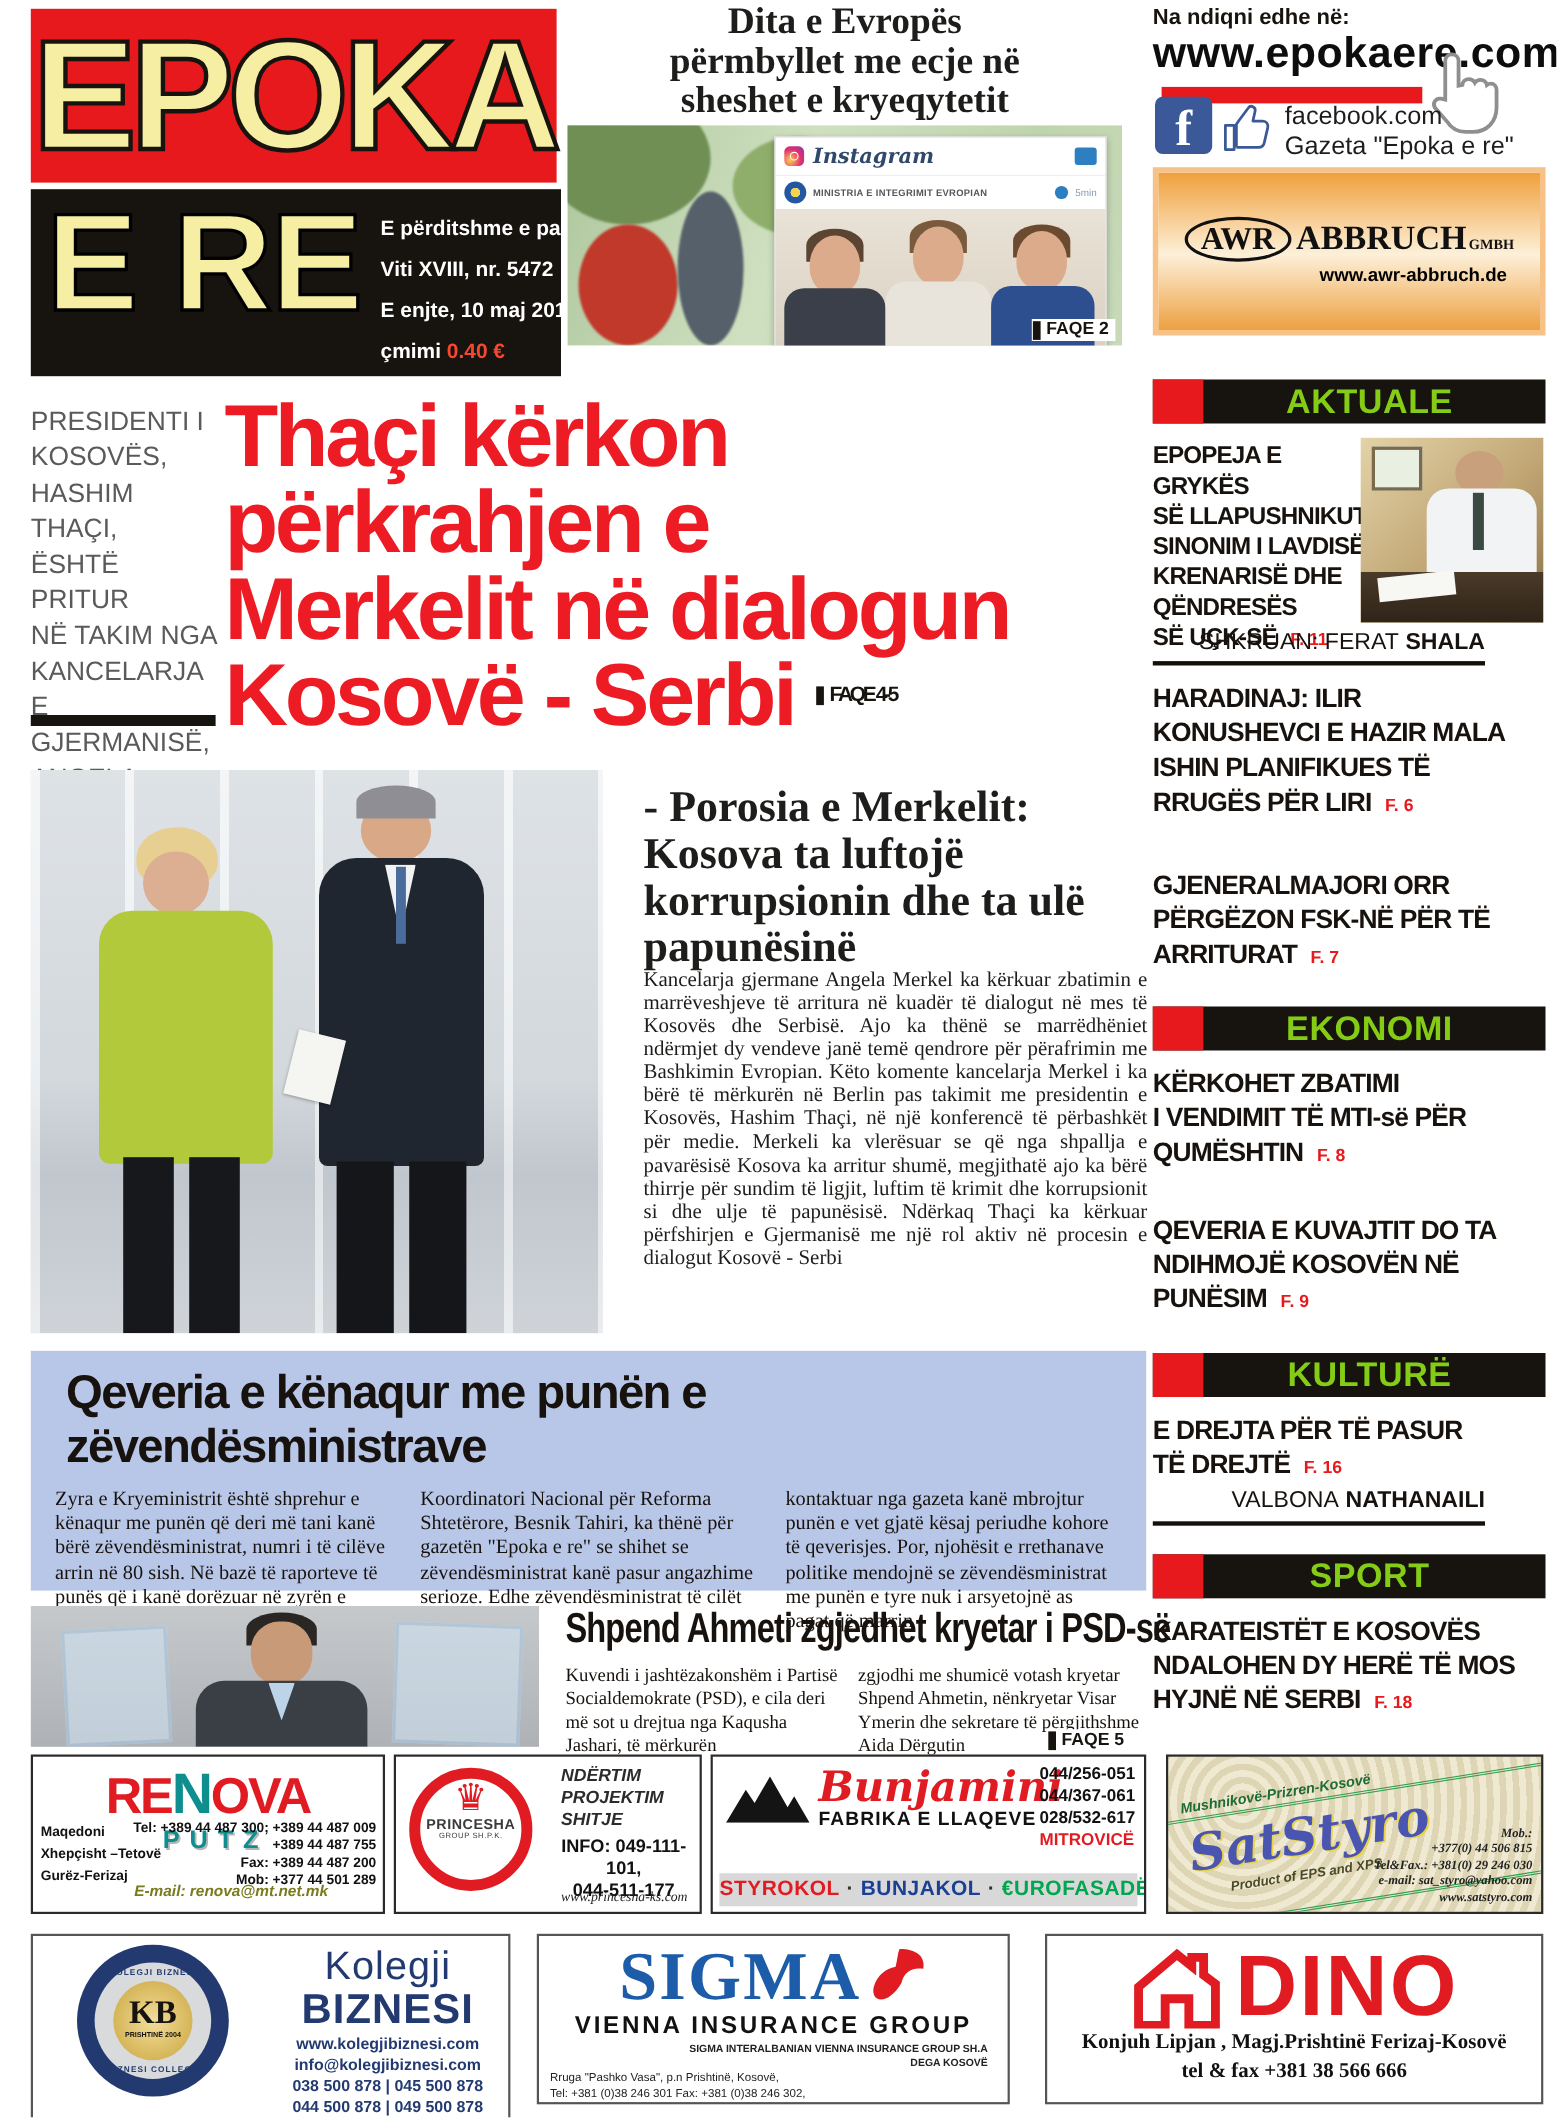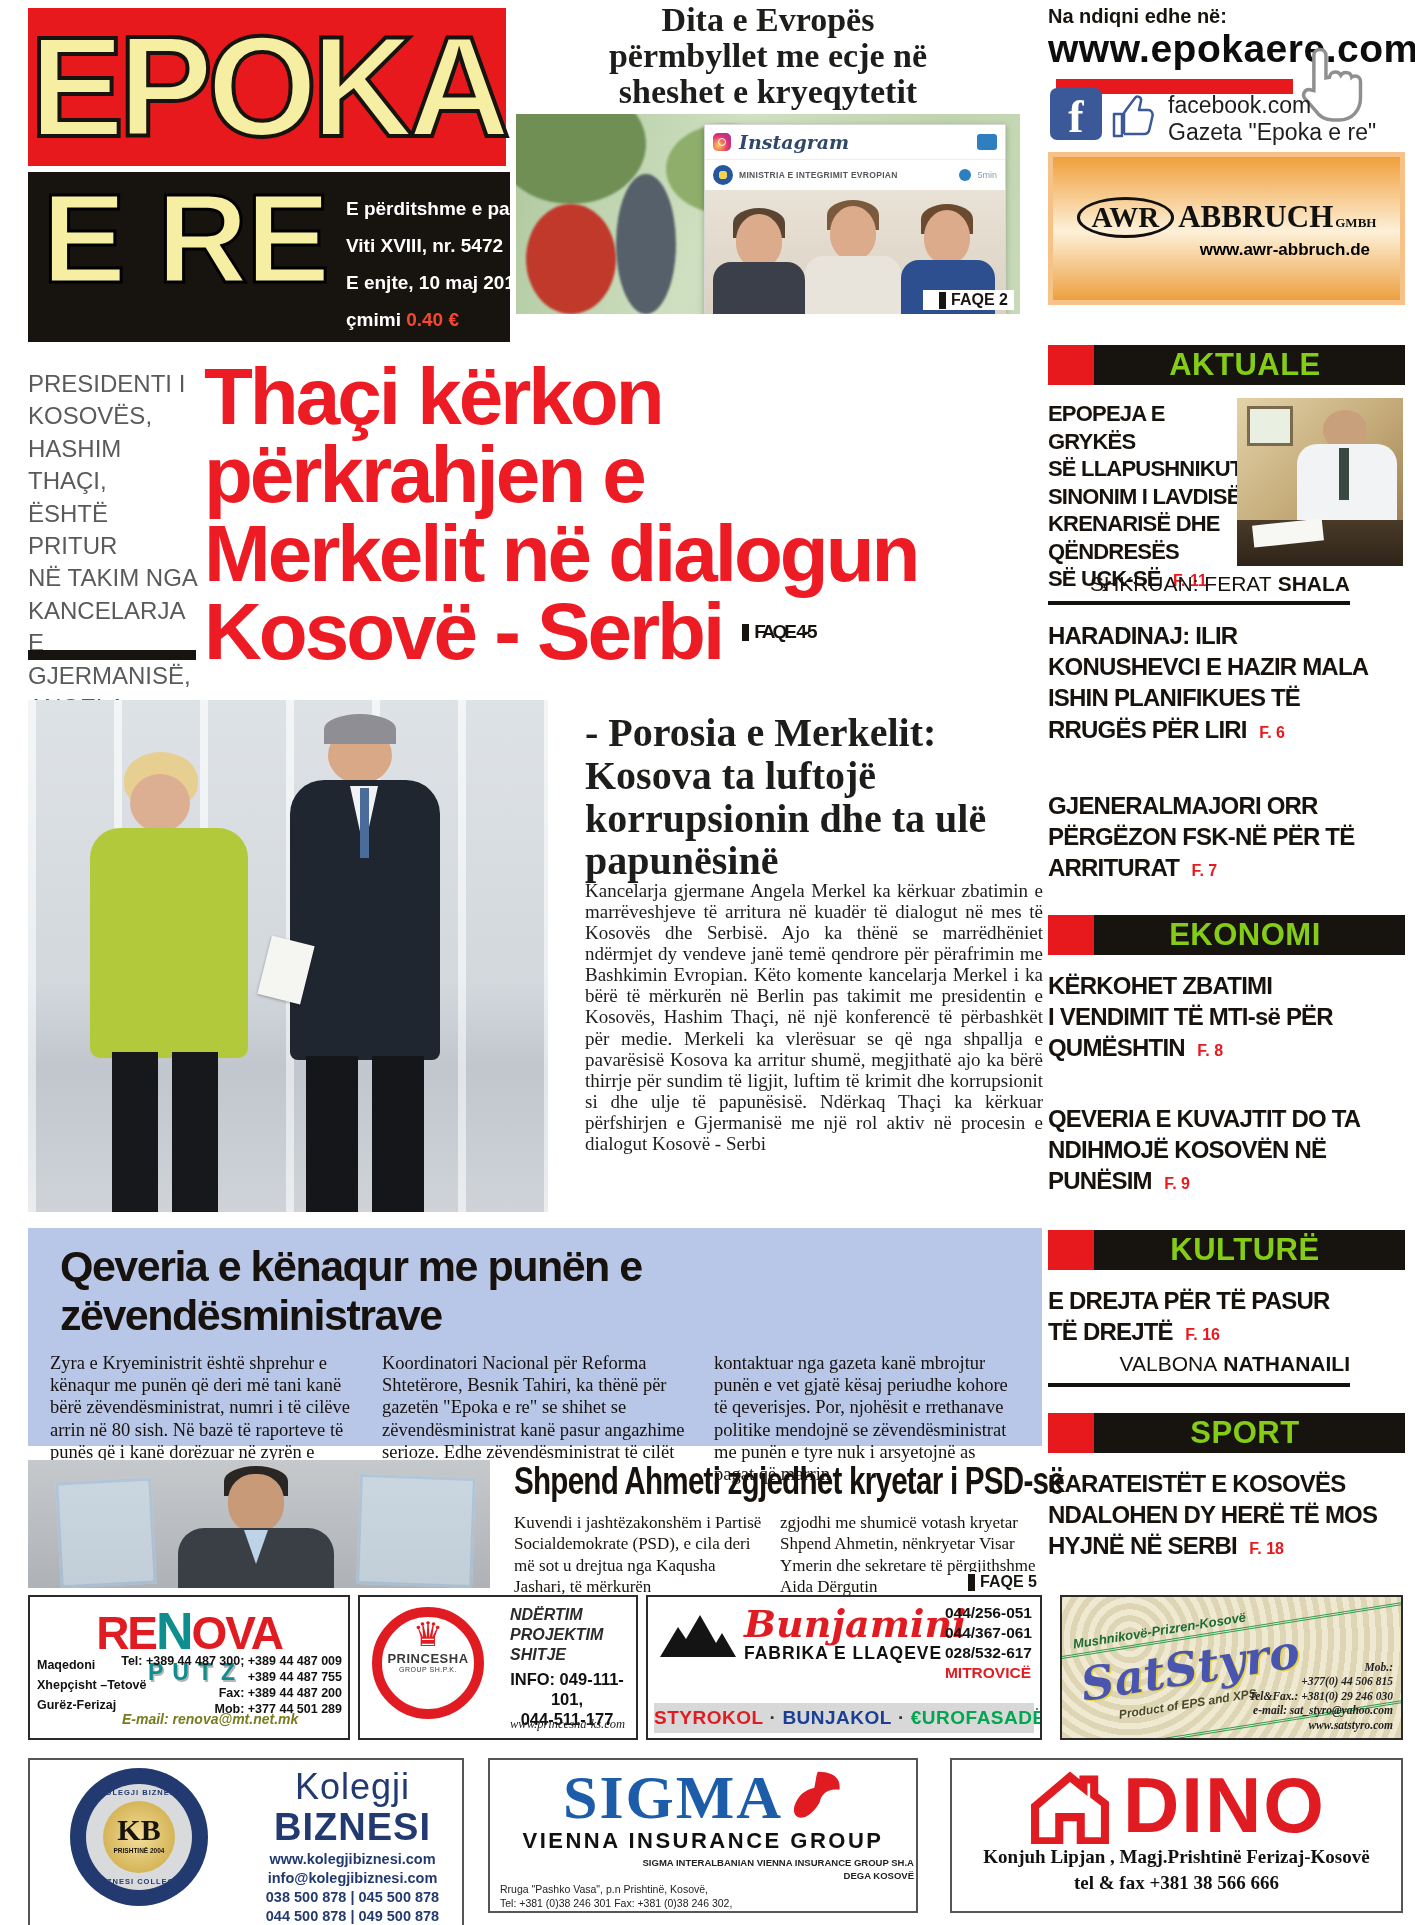--- a/index.html
+++ b/index.html
@@ -26,21 +26,21 @@
   .ig-tray{width:20px;height:16px;background:#2d7fc1;border-radius:3px;display:inline-block;}
   .ig-row{display:flex;align-items:center;gap:6px;padding:5px 8px;}
   .mei-logo{width:20px;height:20px;border-radius:50%;background:radial-gradient(circle,#f5d34c 30%,#2457a0 32%);display:inline-block;}
   .mei-text{font-size:8.5px;font-weight:bold;color:#53575c;letter-spacing:.3px;flex:1;}
   .ig-clock{width:12px;height:12px;border-radius:50%;background:#2d7fc1;display:inline-block;}
   .ig-time{font-size:9px;color:#8a9bb0;}
   .ig-faces{position:relative;height:140px;background:linear-gradient(180deg,#e9e2d6,#d8cfc0);}
   .face{position:absolute;width:46px;height:54px;border-radius:50% 50% 46% 46%;background:#dcab8b;}
   .hair{position:absolute;width:52px;height:30px;border-radius:50% 50% 0 0;background:#5b4432;}
   .shoulder{position:absolute;border-radius:18px 18px 0 0;}
-  .faqe-tag{display:inline-flex;align-items:center;font-weight:bold;font-size:16px;color:#17130e;background:#fff;padding:1px 6px 1px 16px;}
+  .faqe-tag{display:inline-flex;align-items:center;font-weight:bold;font-size:16px;color:#17130e;background:#fff;padding:1px 6px 1px 1px;}
   .faqe-bar{display:inline-block;width:7px;height:17px;background:#17130e;margin-right:5px;}
 
   
   .follow-label{left:1048px;top:5px;font-size:20px;font-weight:bold;color:#17130e;}
   .follow-url{left:1048px;top:27px;font-size:39px;font-weight:600;color:#0d0d0d;letter-spacing:.5px;}
   .follow-bar{left:1056px;top:79px;width:237px;height:15px;background:#e8191c;}
   .fb-box{left:1050px;top:88px;width:52px;height:52px;background:#3b5998;border-radius:7px;color:#fff;font-family:"Liberation Serif",serif;font-weight:bold;font-size:46px;text-align:center;line-height:58px;}
   .fb-text{left:1168px;top:92px;font-size:23px;color:#1d1d1b;line-height:27px;}
 
   
@@ -460,21 +460,21 @@
   </div>
 
   <div class="abs ad" style="left:488px;top:1758px;width:430px;height:155px;border-color:#555;text-align:center;">
     <div style="display:flex;align-items:center;justify-content:center;gap:6px;margin-top:6px;">
       <span class="sigma-name">SIGMA</span>
       <svg width="54" height="54" viewBox="0 0 60 60">
         <path d="M32 2 C50 2 58 10 56 22 C44 20 36 26 34 36 C20 60 2 56 6 40 C10 28 18 22 28 20 C30 12 30 6 32 2 Z" fill="#e11b22"></path>
       </svg>
     </div>
     <div class="sigma-vig">VIENNA INSURANCE GROUP</div>
-    <div class="sigma-sub" style="margin:2px 2px 0 0;">
+    <div class="sigma-sub" style="margin:2px 18px 0 0;">
       <div>SIGMA INTERALBANIAN VIENNA INSURANCE GROUP SH.A</div>
       <div>DEGA KOSOVË</div>
     </div>
     <div class="sigma-addr" style="margin:1px 0 0 10px;">
       <div>Rruga "Pashko Vasa", p.n Prishtinë, Kosovë,</div>
       <div>Tel: +381 (0)38 246 301 Fax: +381 (0)38 246 302,</div>
       <div>E-mail: info@sigma-ks.net | www.sigma-ks.net</div>
     </div>
   </div>
 

